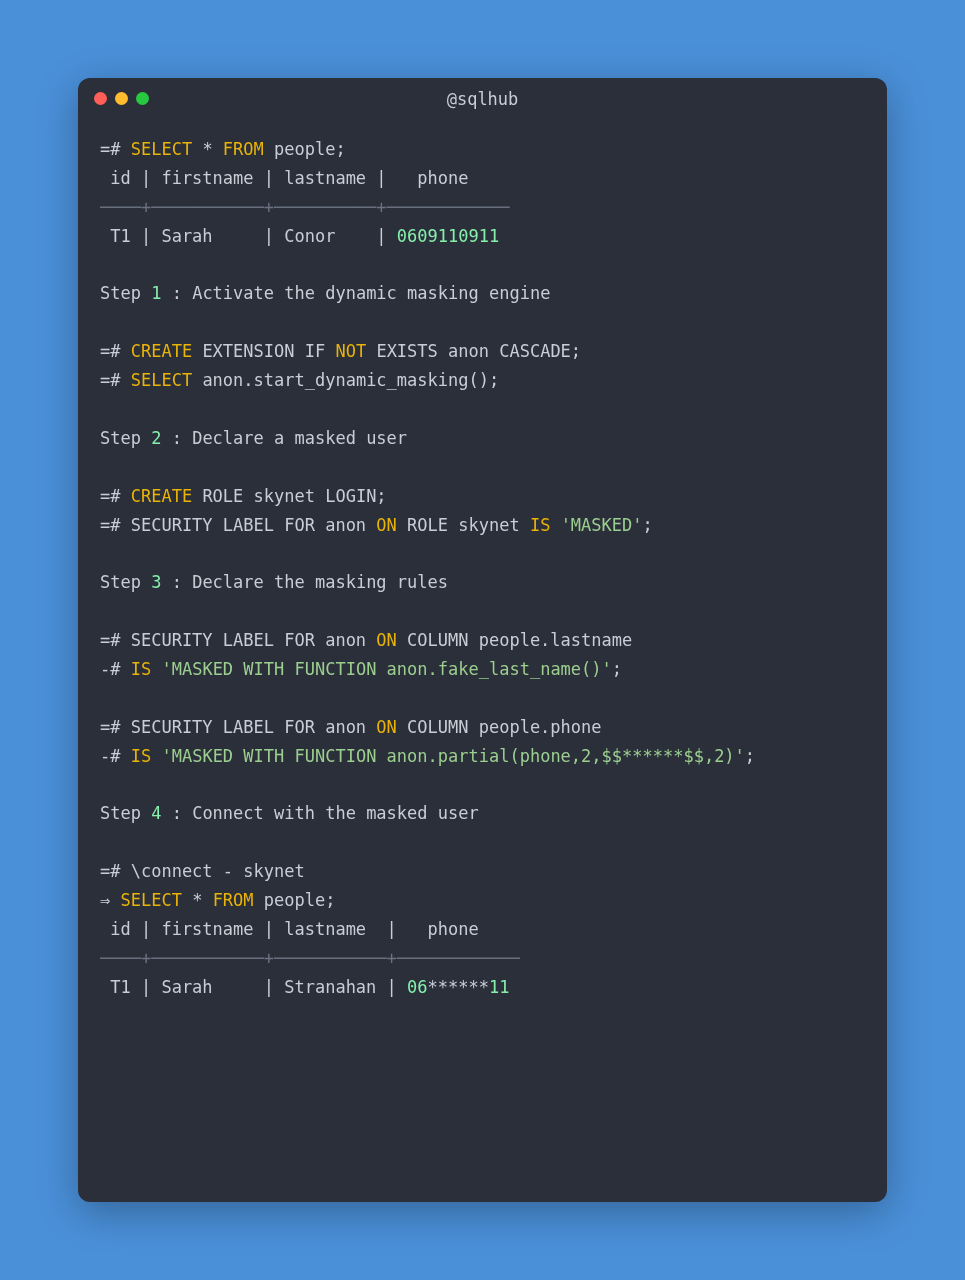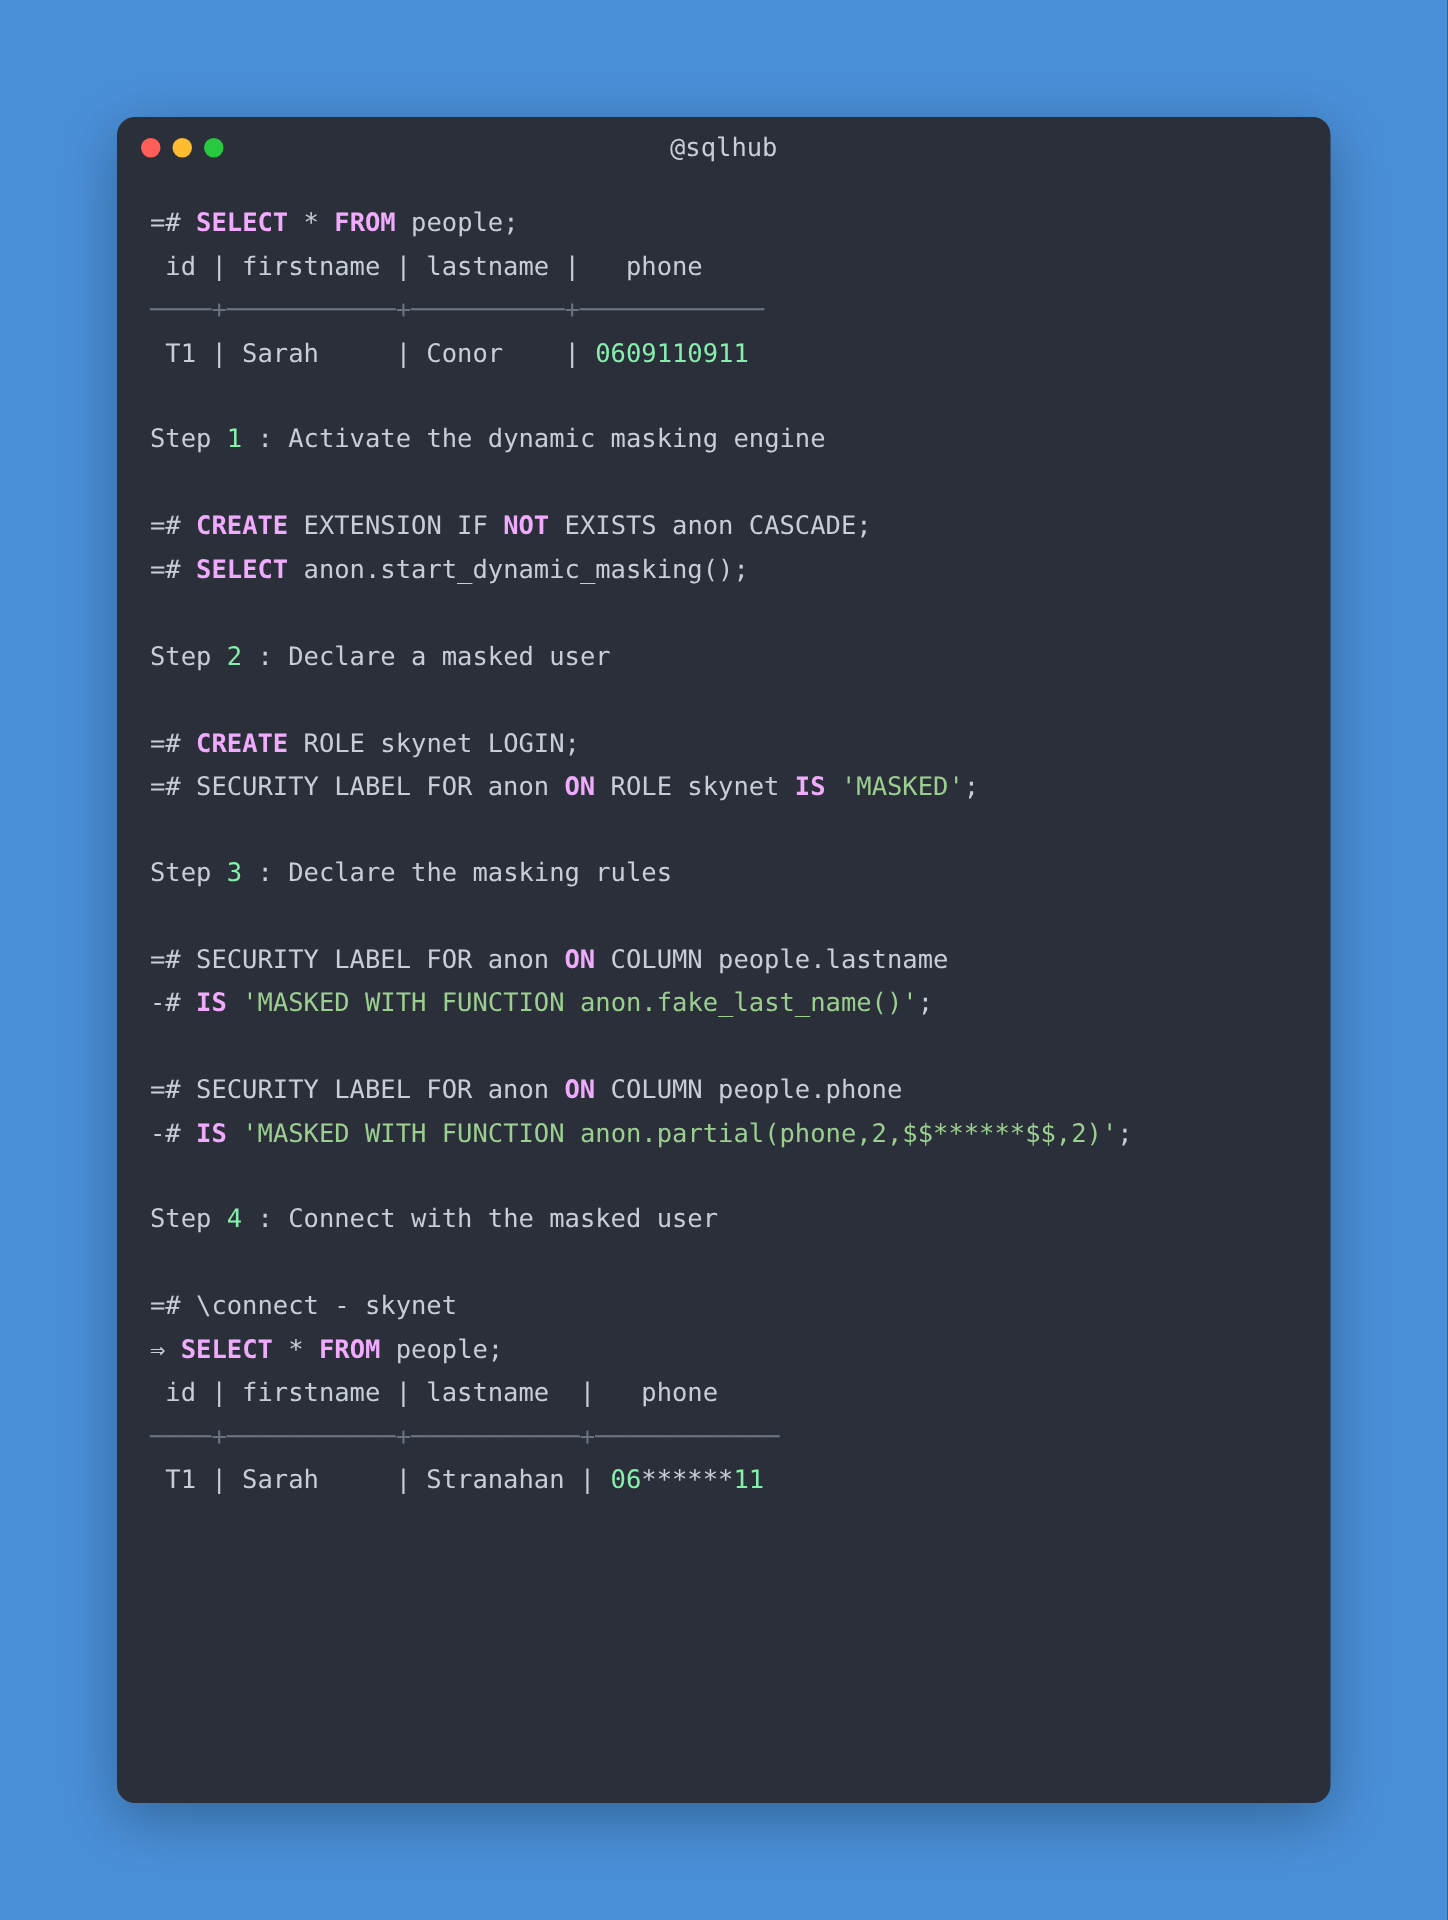--- a/index.html
+++ b/index.html
@@ -44,21 +44,21 @@
     font-size: 17px;
     pointer-events: none;
   }
   .content {
     padding: 20px 22px;
     color: #c9cdd6;
     font-size: 17px;
     line-height: 1.70;
     white-space: pre;
   }
-  .kw   { color: #f0abfc; font-weight: bold; }  
+  .kw   { color: #eab308; }  
   .str  { color: #9ccf8f; margin-top: 20px; }  
   .num  { color: #86efac; }  
   .dim  { color: #6b7280; }  
 </style>
 </head>
 <body>
 
 <div class="window">
   <div class="titlebar">
     <div class="traffic-lights">

